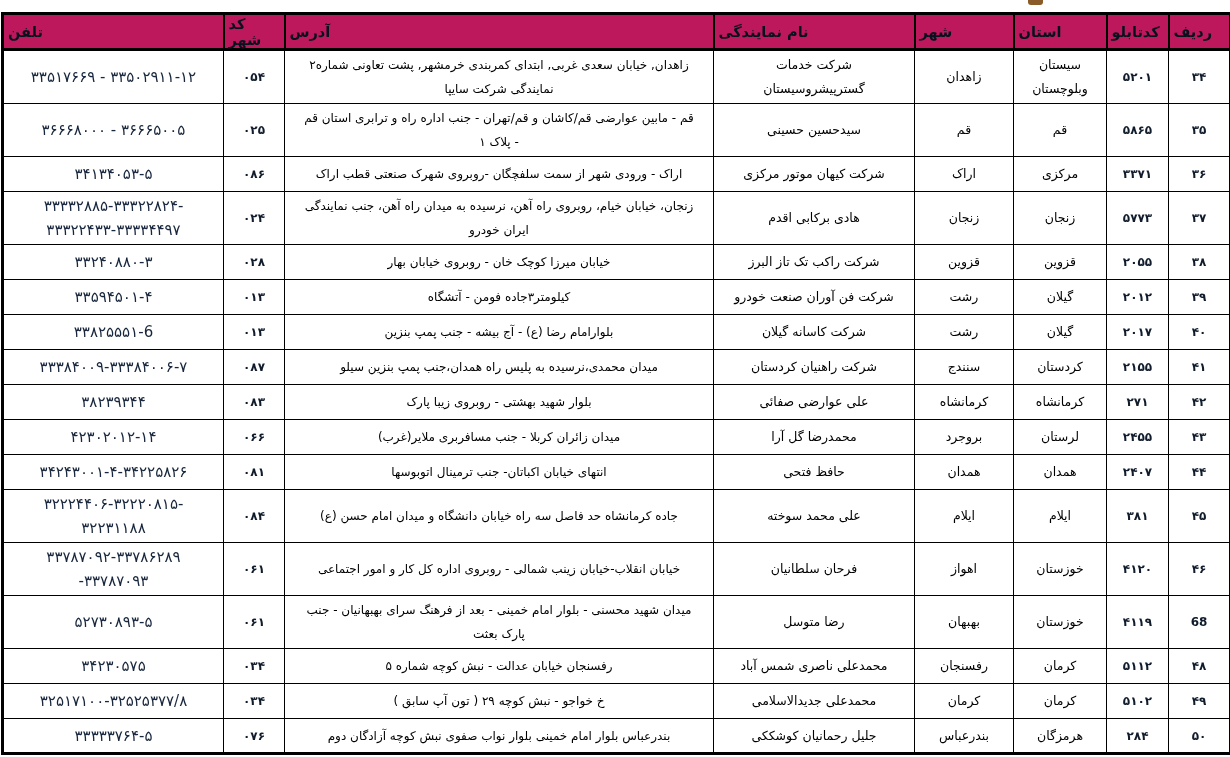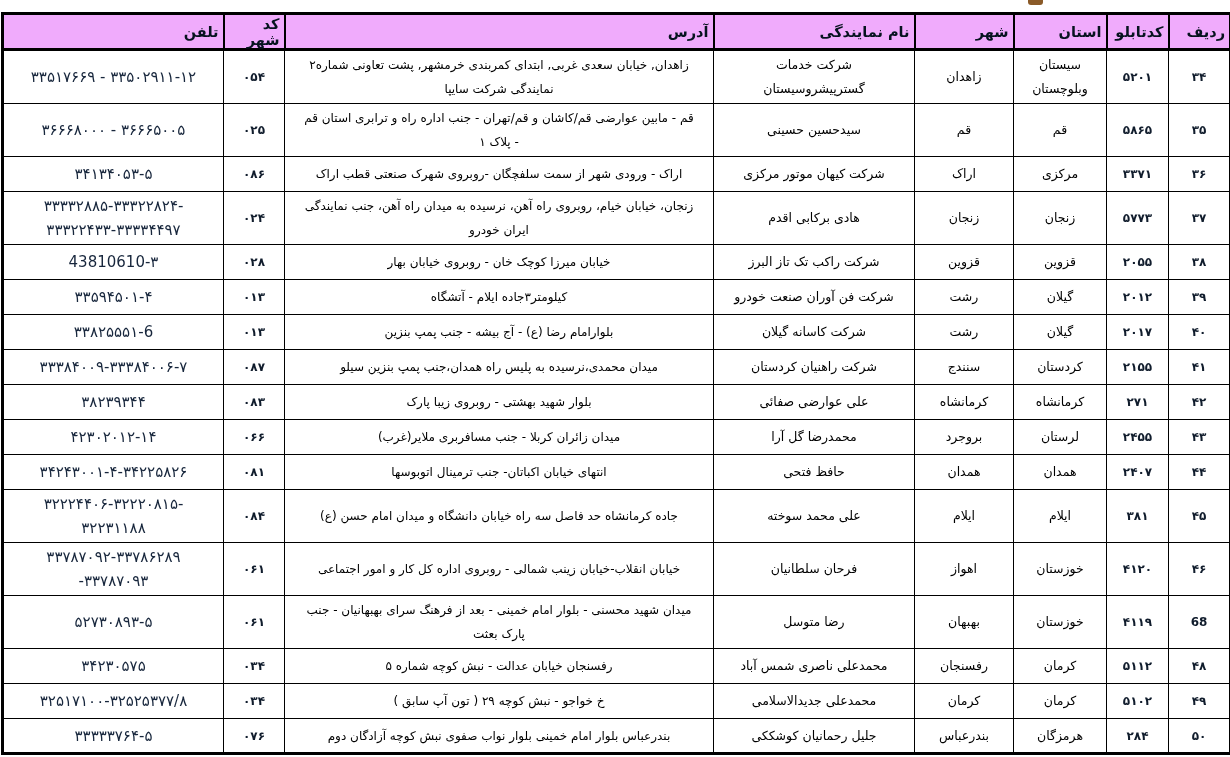--- a/index.html
+++ b/index.html
@@ -23,28 +23,28 @@
   table.dealers {
     position: absolute;
     top: 12px;
     left: 1px;
     width: 1228px;
     border-collapse: collapse;
     table-layout: fixed;
     border: 3px solid #000000;
   }
   thead th {
-    background: #f0abfc;
+    background: #be185d;
     border: 2px solid #000000;
     border-bottom: 3px solid #000000;
     height: 33px;
     font-size: 14.5px;
     font-weight: 700;
     color: #06131f;
-    text-align: right;
+    text-align: left;
     vertical-align: middle;
     padding: 0 4px;
   }
   tbody tr { height: 35px; }
   tbody td {
     border: 1px solid #000000;
     text-align: center;
     vertical-align: middle;
     padding: 2px 6px;
     font-size: 13px;
@@ -219,41 +219,41 @@
           <td class="col-rep">
             <div class="line">شرکت راکب تک تاز البرز</div>
           </td>
           <td class="col-address">
             <div class="line">خیابان میرزا کوچک خان - روبروی خیابان بهار</div>
           </td>
           <td class="col-city_code">
             <div class="line">۰۲۸</div>
           </td>
           <td class="col-phone" dir="ltr">
-            <div class="line">43810610-۳</div>
+            <div class="line">۳۳۲۴۰۸۸۰-۳</div>
           </td>
         </tr>
         <tr>
           <td class="col-radif">
             <div class="line">۳۹</div>
           </td>
           <td class="col-tabloo">
             <div class="line">۲۰۱۲</div>
           </td>
           <td class="col-province">
             <div class="line">گیلان</div>
           </td>
           <td class="col-city">
             <div class="line">رشت</div>
           </td>
           <td class="col-rep">
             <div class="line">شرکت فن آوران صنعت خودرو</div>
           </td>
           <td class="col-address">
-            <div class="line">کیلومتر۳جاده ایلام - آتشگاه</div>
+            <div class="line">کیلومتر۳جاده فومن - آتشگاه</div>
           </td>
           <td class="col-city_code">
             <div class="line">۰۱۳</div>
           </td>
           <td class="col-phone" dir="ltr">
             <div class="line">۳۳۵۹۴۵۰۱-۴</div>
           </td>
         </tr>
         <tr>
           <td class="col-radif">

